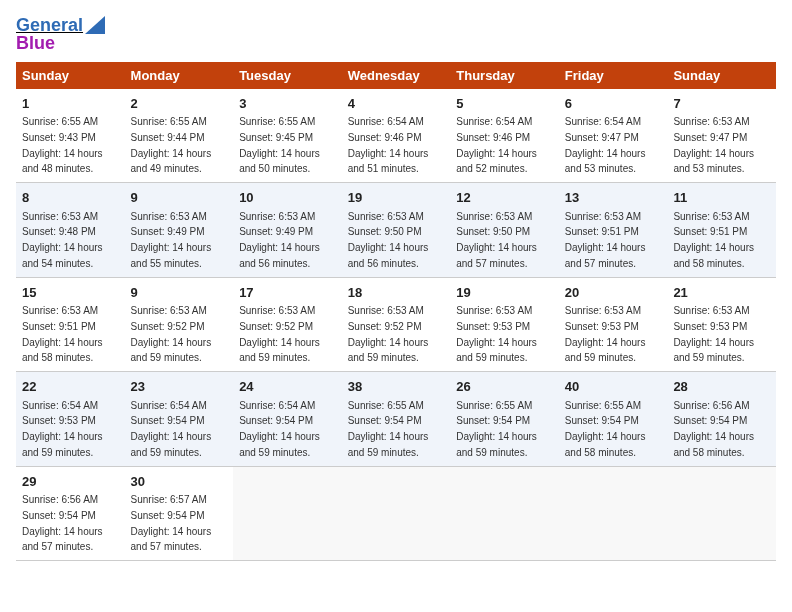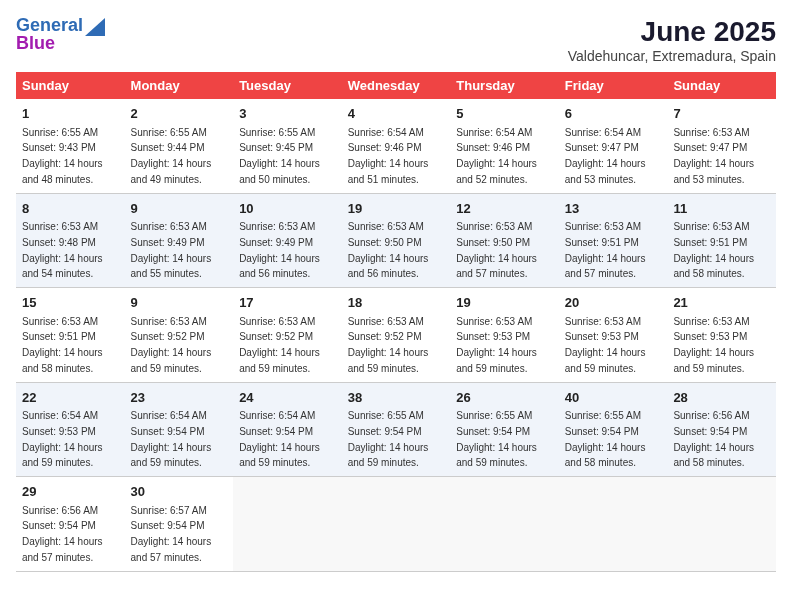--- a/index.html
+++ b/index.html
@@ -41,21 +41,21 @@
     .location-title {
       font-size: 14px;
       color: #444;
     }
     table {
       width: 100%;
       border-collapse: collapse;
       font-size: 10.5px;
     }
     thead tr th {
-      background-color: #ef4444;
+      background-color: #c2410c;
       color: #fff;
       text-align: left;
       padding: 6px 6px;
       font-size: 13px;
       font-weight: bold;
     }
     tbody tr {
       border-bottom: 1px solid #ccc;
     }
     tbody tr:nth-child(odd) {
@@ -84,33 +84,29 @@
     }
     td.empty {
       background: #f8f8f8;
     }
   </style>
 </head>
 <body>
 
 <div class="header">
   <div class="logo">
-    <div style="display:flex;align-items:flex-end;gap:0px;">
+    <div style="display:flex;align-items:center;gap:0px;text-decoration:underline;">
       <span class="logo-text">
         <span>General</span>
       </span>
       <svg width="20" height="18" viewBox="0 0 20 18" style="margin-left:2px;margin-top:-2px;">
         <polygon points="0,18 20,0 20,18" fill="#2e6bb5"></polygon>
       </svg>
     </div>
     <span class="logo-text" style="color:#a21caf;margin-top:-2px;">Blue</span>
-  </div>
-  <div class="title-block">
-    <div class="month-title">June 2025</div>
-    <div class="location-title">Valdehuncar, Extremadura, Spain</div>
   </div>
 </div>
 
 <table>
   <thead>
     <tr>
     <th>Sunday</th>
         <th>Monday</th>
         <th>Tuesday</th>
         <th>Wednesday</th>

